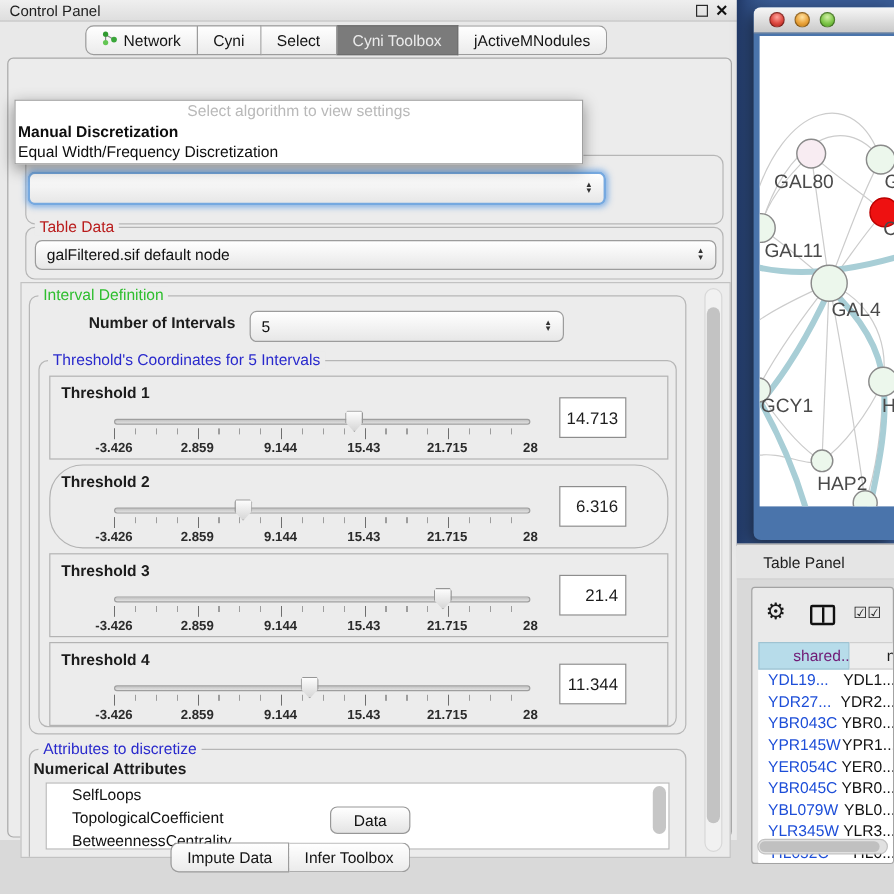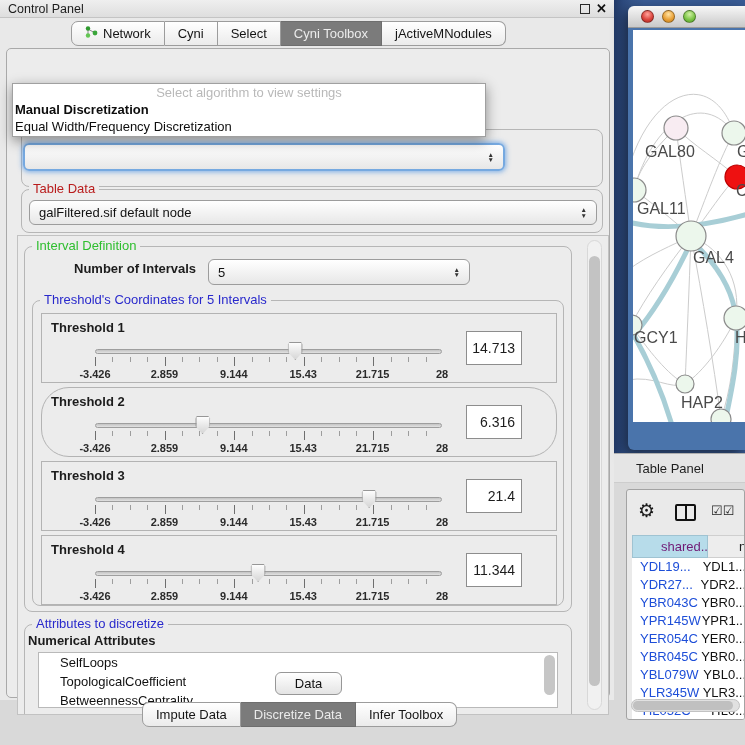--- a/index.html
+++ b/index.html
@@ -278,23 +278,20 @@
         <div class="th"></div>
       </div>
     </div>
 
     <button id="apply-btn">Data</button>
   </div>
 
   <div id="bottom-tabs" class="abs seg">
     <div class="tab">
         <span>Impute Data</span>
-      </div>
-    <div class="tab sel">
-        <span>Discretize Data</span>
       </div>
     <div class="tab">
         <span>Infer Toolbox</span>
       </div>
   </div>
 
   <div id="popup">
     <div class="hint">Select algorithm to view settings</div>
     <div class="opt b">Manual Discretization</div>
     <div class="opt">Equal Width/Frequency Discretization</div>

